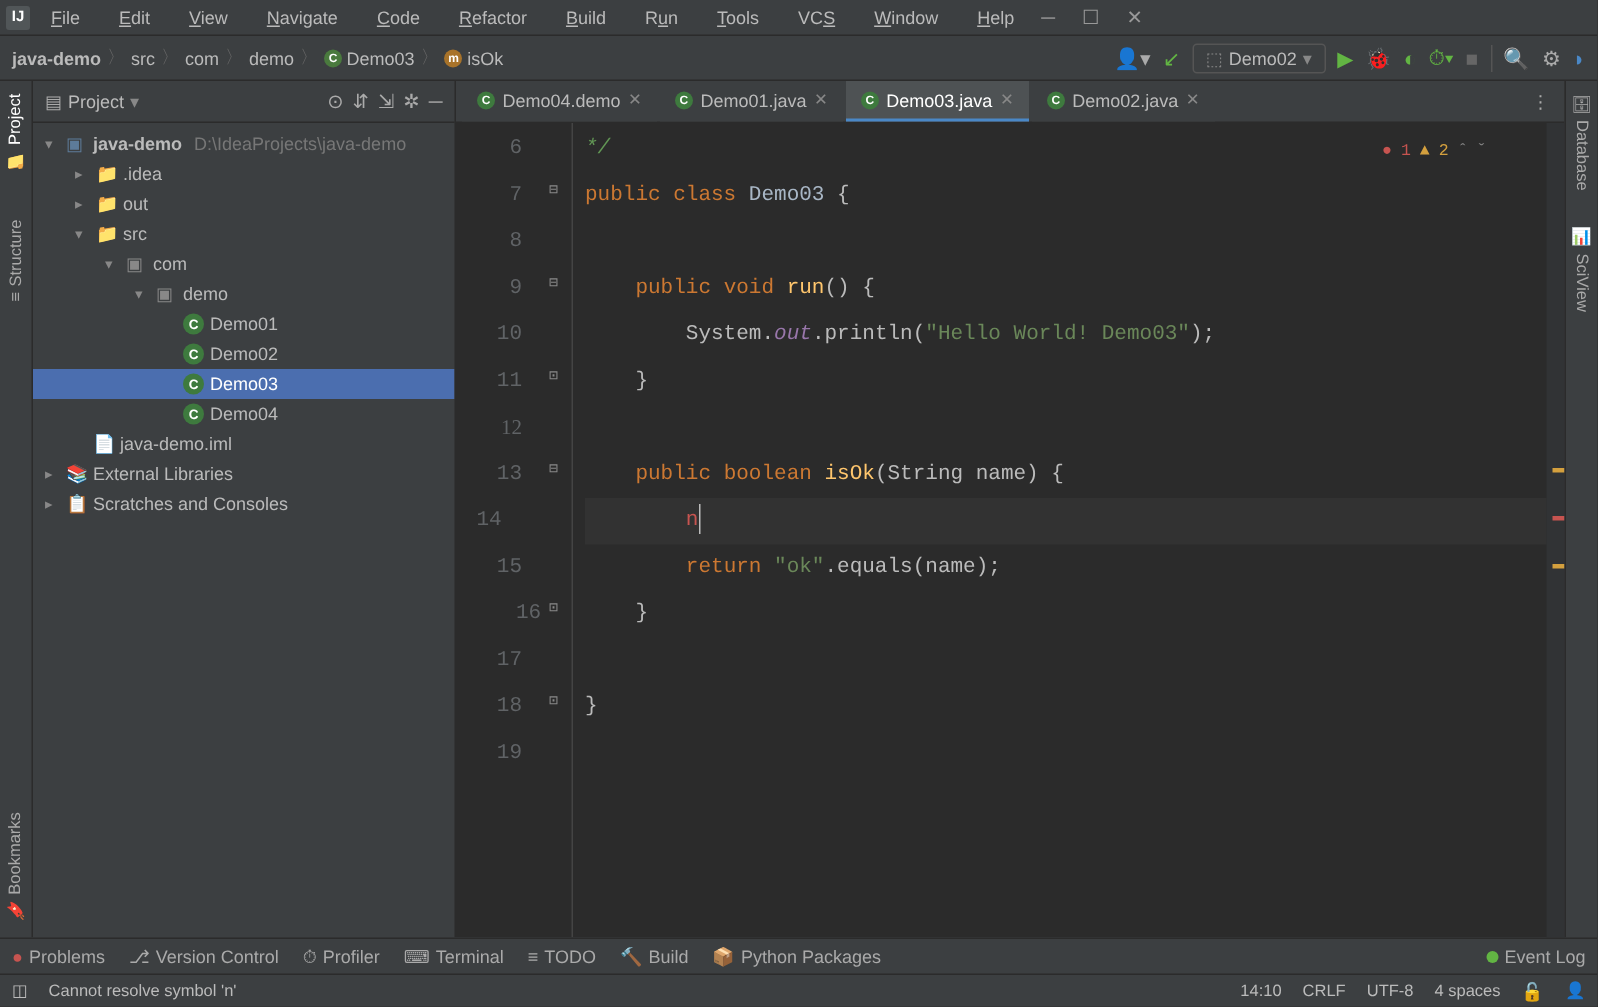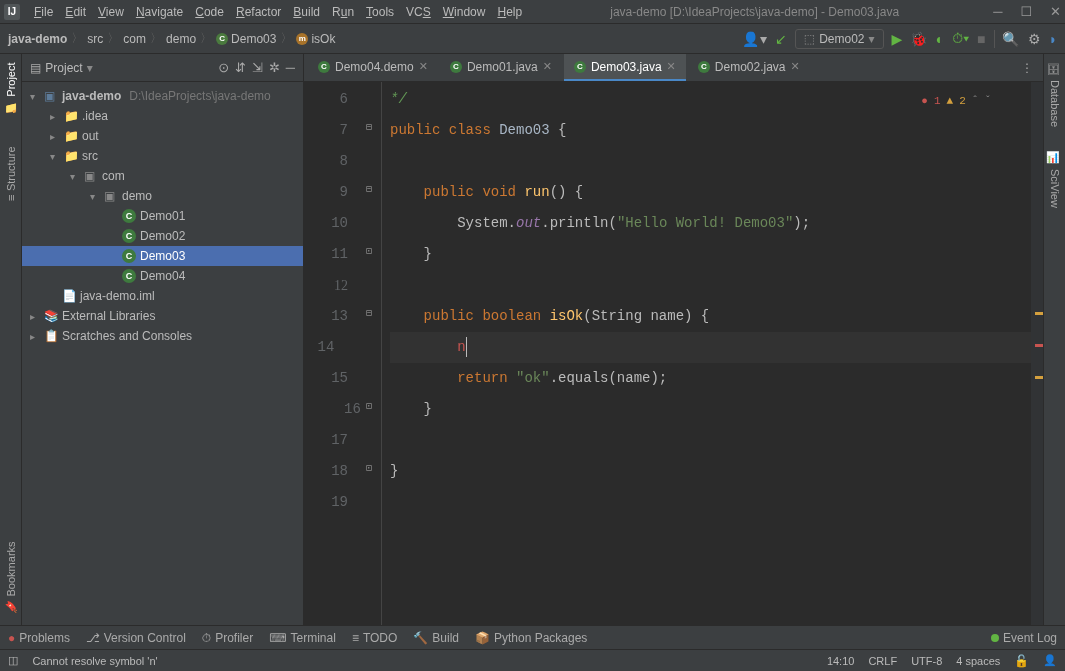--- a/index.html
+++ b/index.html
@@ -1,19 +1,19 @@
 <!DOCTYPE html>
 <html><head>
 <meta charset="utf-8">
 <style>
 * { margin: 0; padding: 0; box-sizing: border-box; user-select: none; }
 body { font-family: "Segoe UI", sans-serif; font-size: 12px; background: #3c3f41; color: #bbbbbb; width: 1065px; height: 671px; overflow: hidden; display: flex; flex-direction: column; }
 .titlebar { height: 24px; background: #3c3f41; display: flex; align-items: center; padding: 0 4px; border-bottom: 1px solid #2b2b2b; }
 .app-icon { width: 16px; height: 16px; background: #515658; border-radius: 2px; margin-right: 8px; display:flex;align-items:center;justify-content:center;font-size:10px;font-weight:bold;color:#fff;}
-.menu-bar { display: flex; gap: 0; }
+.menu-bar { display: flex; gap: 14px; }
 .menu-item { padding: 2px 6px; cursor: pointer; }
 .menu-item u { text-decoration: underline; }
 .title-text { margin-left: auto; margin-right: auto; color: #888; }
 .win-controls { display: flex; gap: 18px; margin-left: 12px; color:#999;}
 .win-btn { cursor: pointer; font-size:13px;}
 .nav-bar { height: 30px; background: #3c3f41; display: flex; align-items: center; padding: 0 8px; border-bottom: 1px solid #2b2b2b; gap: 4px; }
 .crumb { color: #bbbbbb; cursor:pointer; display:flex; align-items:center; gap:3px;}
 .crumb-sep { color: #666; }
 .crumb-icon { width:12px;height:12px;border-radius:50%;display:inline-flex;align-items:center;justify-content:center;font-size:8px;font-weight:bold;}
 .crumb-c { background:#4a7a3e; color:#fff;}
@@ -98,21 +98,20 @@
       <span class="menu-item"><u>N</u>avigate</span>
       <span class="menu-item"><u>C</u>ode</span>
       <span class="menu-item"><u>R</u>efactor</span>
       <span class="menu-item"><u>B</u>uild</span>
       <span class="menu-item">R<u>u</u>n</span>
       <span class="menu-item"><u>T</u>ools</span>
       <span class="menu-item">VC<u>S</u></span>
       <span class="menu-item"><u>W</u>indow</span>
       <span class="menu-item"><u>H</u>elp</span>
     </div>
-  <div class="title-text">java-demo [D:\IdeaProjects\java-demo] - Demo03.java</div>
   <div class="win-controls">
     <span class="win-btn">─</span>
     <span class="win-btn">☐</span>
     <span class="win-btn">✕</span>
   </div>
 </div>
 
 <div class="nav-bar">
   <div id="breadcrumbs" style="display:flex;align-items:center;gap:4px;">
       <span class="crumb">

